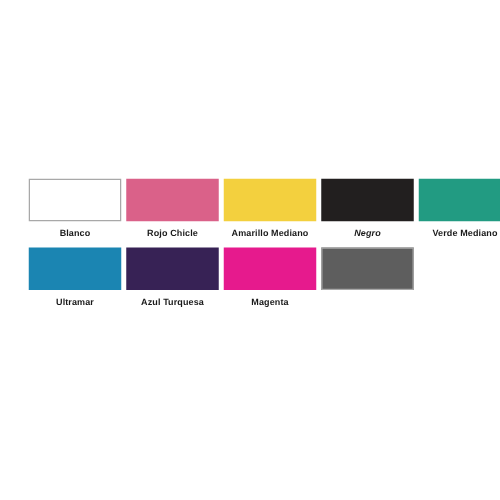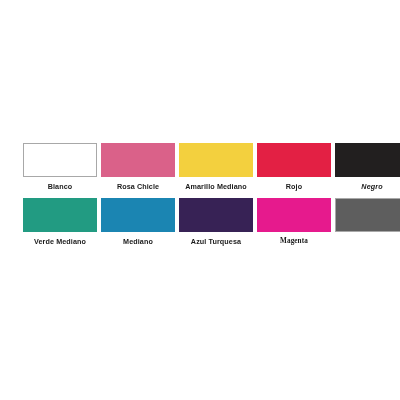--- a/index.html
+++ b/index.html
@@ -74,56 +74,52 @@
 <div class="palette-sheet">
   <div class="swatch-grid">
 
     <div class="swatch-cell">
       <span class="swatch-chip bordered" style="background-color: rgb(255, 255, 255); border-color: rgb(168, 168, 168);"></span>
       <span class="swatch-label" style="color: rgb(26, 26, 26);">Blanco</span>
     </div>
 
     <div class="swatch-cell">
       <span class="swatch-chip" style="background-color: rgb(218, 97, 137);"></span>
-      <span class="swatch-label" style="color: rgb(26, 26, 26);">Rosa Chicle</span>
+      <span class="swatch-label" style="color: rgb(26, 26, 26);">Rojo Chicle</span>
     </div>
 
     <div class="swatch-cell">
       <span class="swatch-chip" style="background-color: rgb(243, 208, 62);"></span>
       <span class="swatch-label" style="color: rgb(26, 26, 26); text-align: center;">Amarillo Mediano</span>
     </div>
 
-    <div class="swatch-cell">
-      <span class="swatch-chip" style="background-color: rgb(227, 32, 68);"></span>
-      <span class="swatch-label" style="color: rgb(26, 26, 26);">Rojo</span>
-    </div>
 
     <div class="swatch-cell">
       <span class="swatch-chip" style="background-color: rgb(34, 31, 31);"></span>
       <span class="swatch-label" style="color: rgb(26, 26, 26); font-style: italic;">Negro</span>
     </div>
 
     <div class="swatch-cell">
       <span class="swatch-chip" style="background-color: rgb(34, 155, 130);"></span>
       <span class="swatch-label" style="color: rgb(26, 26, 26);">Verde Mediano</span>
     </div>
 
     <div class="swatch-cell">
       <span class="swatch-chip" style="background-color: rgb(27, 133, 178);"></span>
-      <span class="swatch-label" style="color: rgb(26, 26, 26);">Mediano</span>
+      <span class="swatch-label" style="color: rgb(26, 26, 26);">Ultramar</span>
     </div>
 
     <div class="swatch-cell">
       <span class="swatch-chip" style="background-color: rgb(55, 34, 85);"></span>
       <span class="swatch-label" style="color: rgb(26, 26, 26);">Azul Turquesa</span>
     </div>
 
     <div class="swatch-cell">
       <span class="swatch-chip" style="background-color: rgb(230, 26, 141);"></span>
-      <span class="swatch-label" style="color: rgb(26, 26, 26); font-family: Liberation Serif, serif;">Magenta</span>
+      <span class="swatch-label" style="color: rgb(26, 26, 26);">Magenta</span>
     </div>
 
     <div class="swatch-cell">
       <span class="swatch-chip bordered" style="background-color: rgb(94, 94, 94); border-color: rgb(168, 168, 168);"></span>
     </div>
 
   </div>
 </div>
 
 </body></html>

